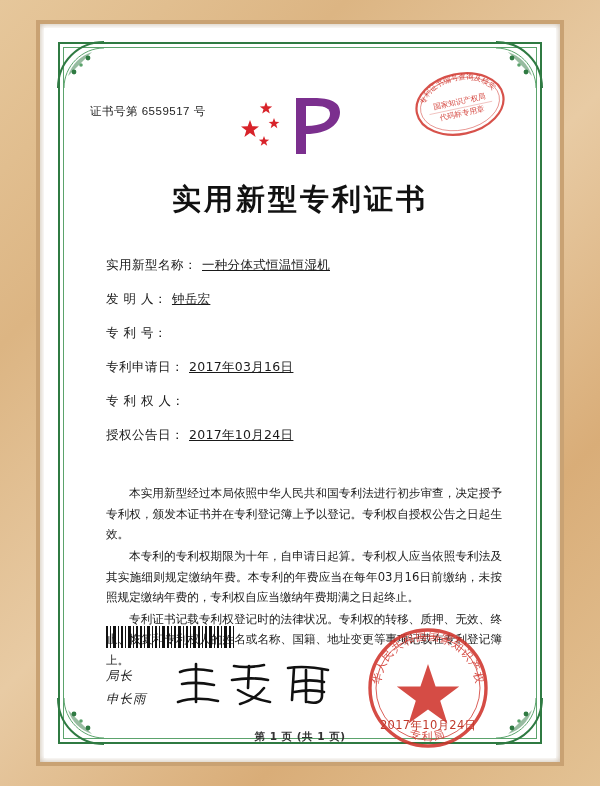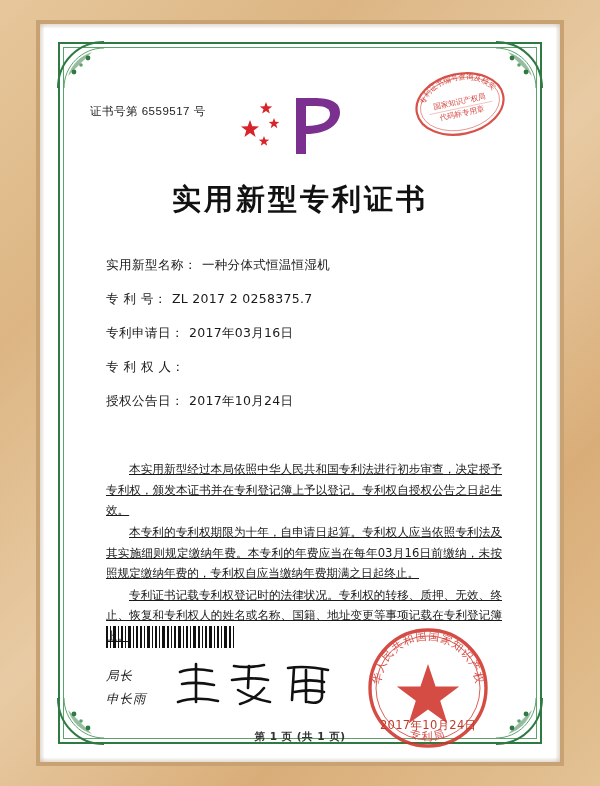--- a/index.html
+++ b/index.html
@@ -123,32 +123,32 @@
     color: #1a1a1a;
     line-height: 1.4;
   }
   .field-label {
     white-space: nowrap;
     letter-spacing: 0.5px;
   }
   .field-value {
     margin-left: 5px;
     letter-spacing: 0.3px;
+    text-decoration: underline;
   }
 
   
   .body-text {
     position: absolute;
     left: 62px; right: 54px;
-    top: 431px;
+    top: 455px;
     font-size: 11.6px;
     line-height: 1.78;
     color: #1a1a1a;
     text-align: justify;
-    text-decoration: underline;
   }
   .body-text p {
     margin: 0 0 1px 0;
     text-indent: 23px;
   }
 
   
   .barcode {
     position: absolute;
     left: 62px; top: 598px;
@@ -284,22 +284,25 @@
     </div>
 
     <div class="main-title">实用新型专利证书</div>
 
     <div class="fields">
       <div class="field-row">
         <span class="field-label">实用新型名称：</span>
         <span class="field-value">一种分体式恒温恒湿机</span>
       </div>
       <div class="field-row">
+        <span class="field-label">发 明 人：</span>
+        <span class="field-value">钟岳宏</span>
+      </div>
+      <div class="field-row">
         <span class="field-label">专 利 号：</span>
-        <span class="field-value">ZL 2017 2 0258375.7</span>
       </div>
       <div class="field-row">
         <span class="field-label">专利申请日：</span>
         <span class="field-value">2017年03月16日</span>
       </div>
       <div class="field-row">
         <span class="field-label">专 利 权 人：</span>
       </div>
       <div class="field-row">
         <span class="field-label">授权公告日：</span>

